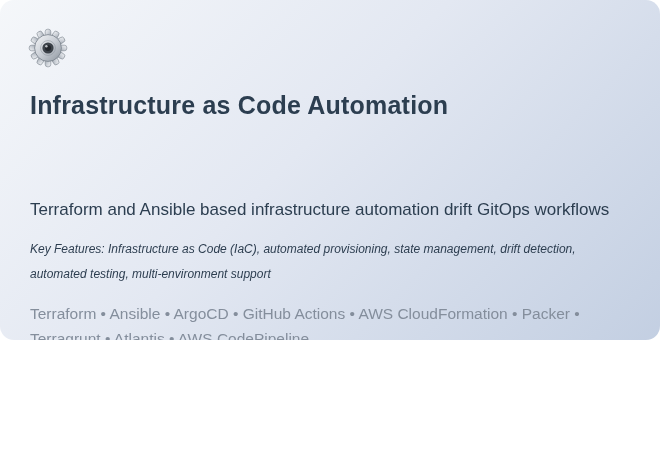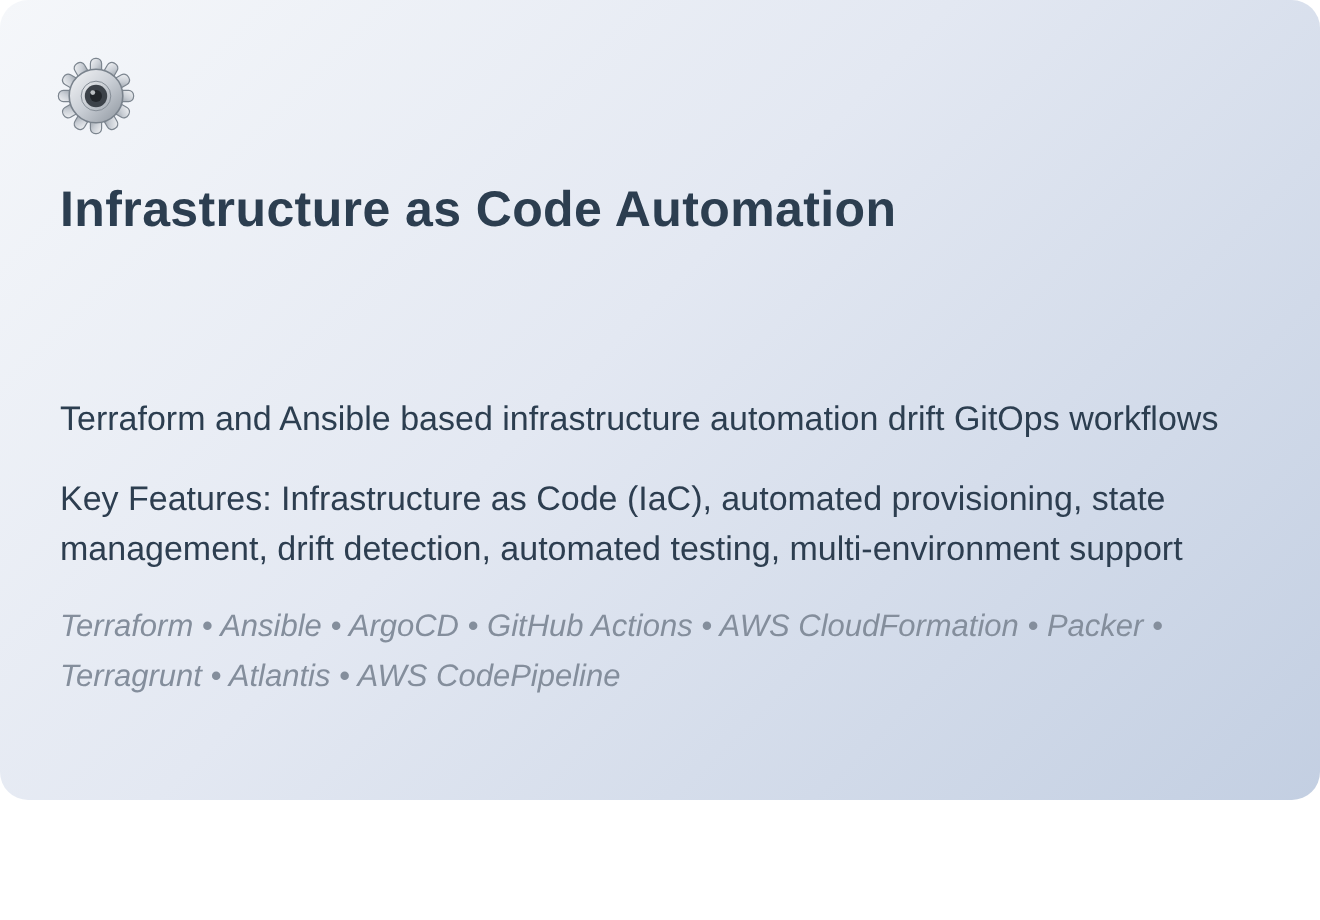--- a/index.html
+++ b/index.html
@@ -4,21 +4,21 @@
 <style>
   html, body {
     margin: 0;
     padding: 0;
     background: #ffffff;
     font-family: "Liberation Sans", sans-serif;
   }
   .card {
     position: relative;
     width: 660px;
-    height: 400px;
+    height: 340px;
     box-sizing: border-box;
     border-radius: 14px;
     background: linear-gradient(135deg, #f5f7fa 0%, #e3e8f2 45%, #c3cfe2 100%);
     padding: 28px 45px 1px 30px;
     overflow: hidden;
   }
   .icon-wrap {
     width: 40px;
     height: 40px;
     margin-left: -2px;
@@ -34,30 +34,30 @@
   .description {
     margin: 77px 0 0 0;
     max-width: 585px;
     font-size: 17px;
     line-height: 26px;
     color: #2c3e50;
   }
   .features {
     margin: 14px 0 0 0;
     max-width: 585px;
-    font-size: 17px;
+    font-size: 12px;
     line-height: 25px;
     color: #2d3e50;
+    font-style: italic;
   }
   .technologies {
     margin: 14px 0 0 0;
     max-width: 595px;
     font-size: 15.5px;
     line-height: 25px;
-    font-style: italic;
     color: #848e9c;
   }
 </style>
 </head>
 <body>
 
 <div class="card">
 
   <div class="icon-wrap">
     <svg width="40" height="40" viewBox="0 0 40 40" aria-hidden="true">

